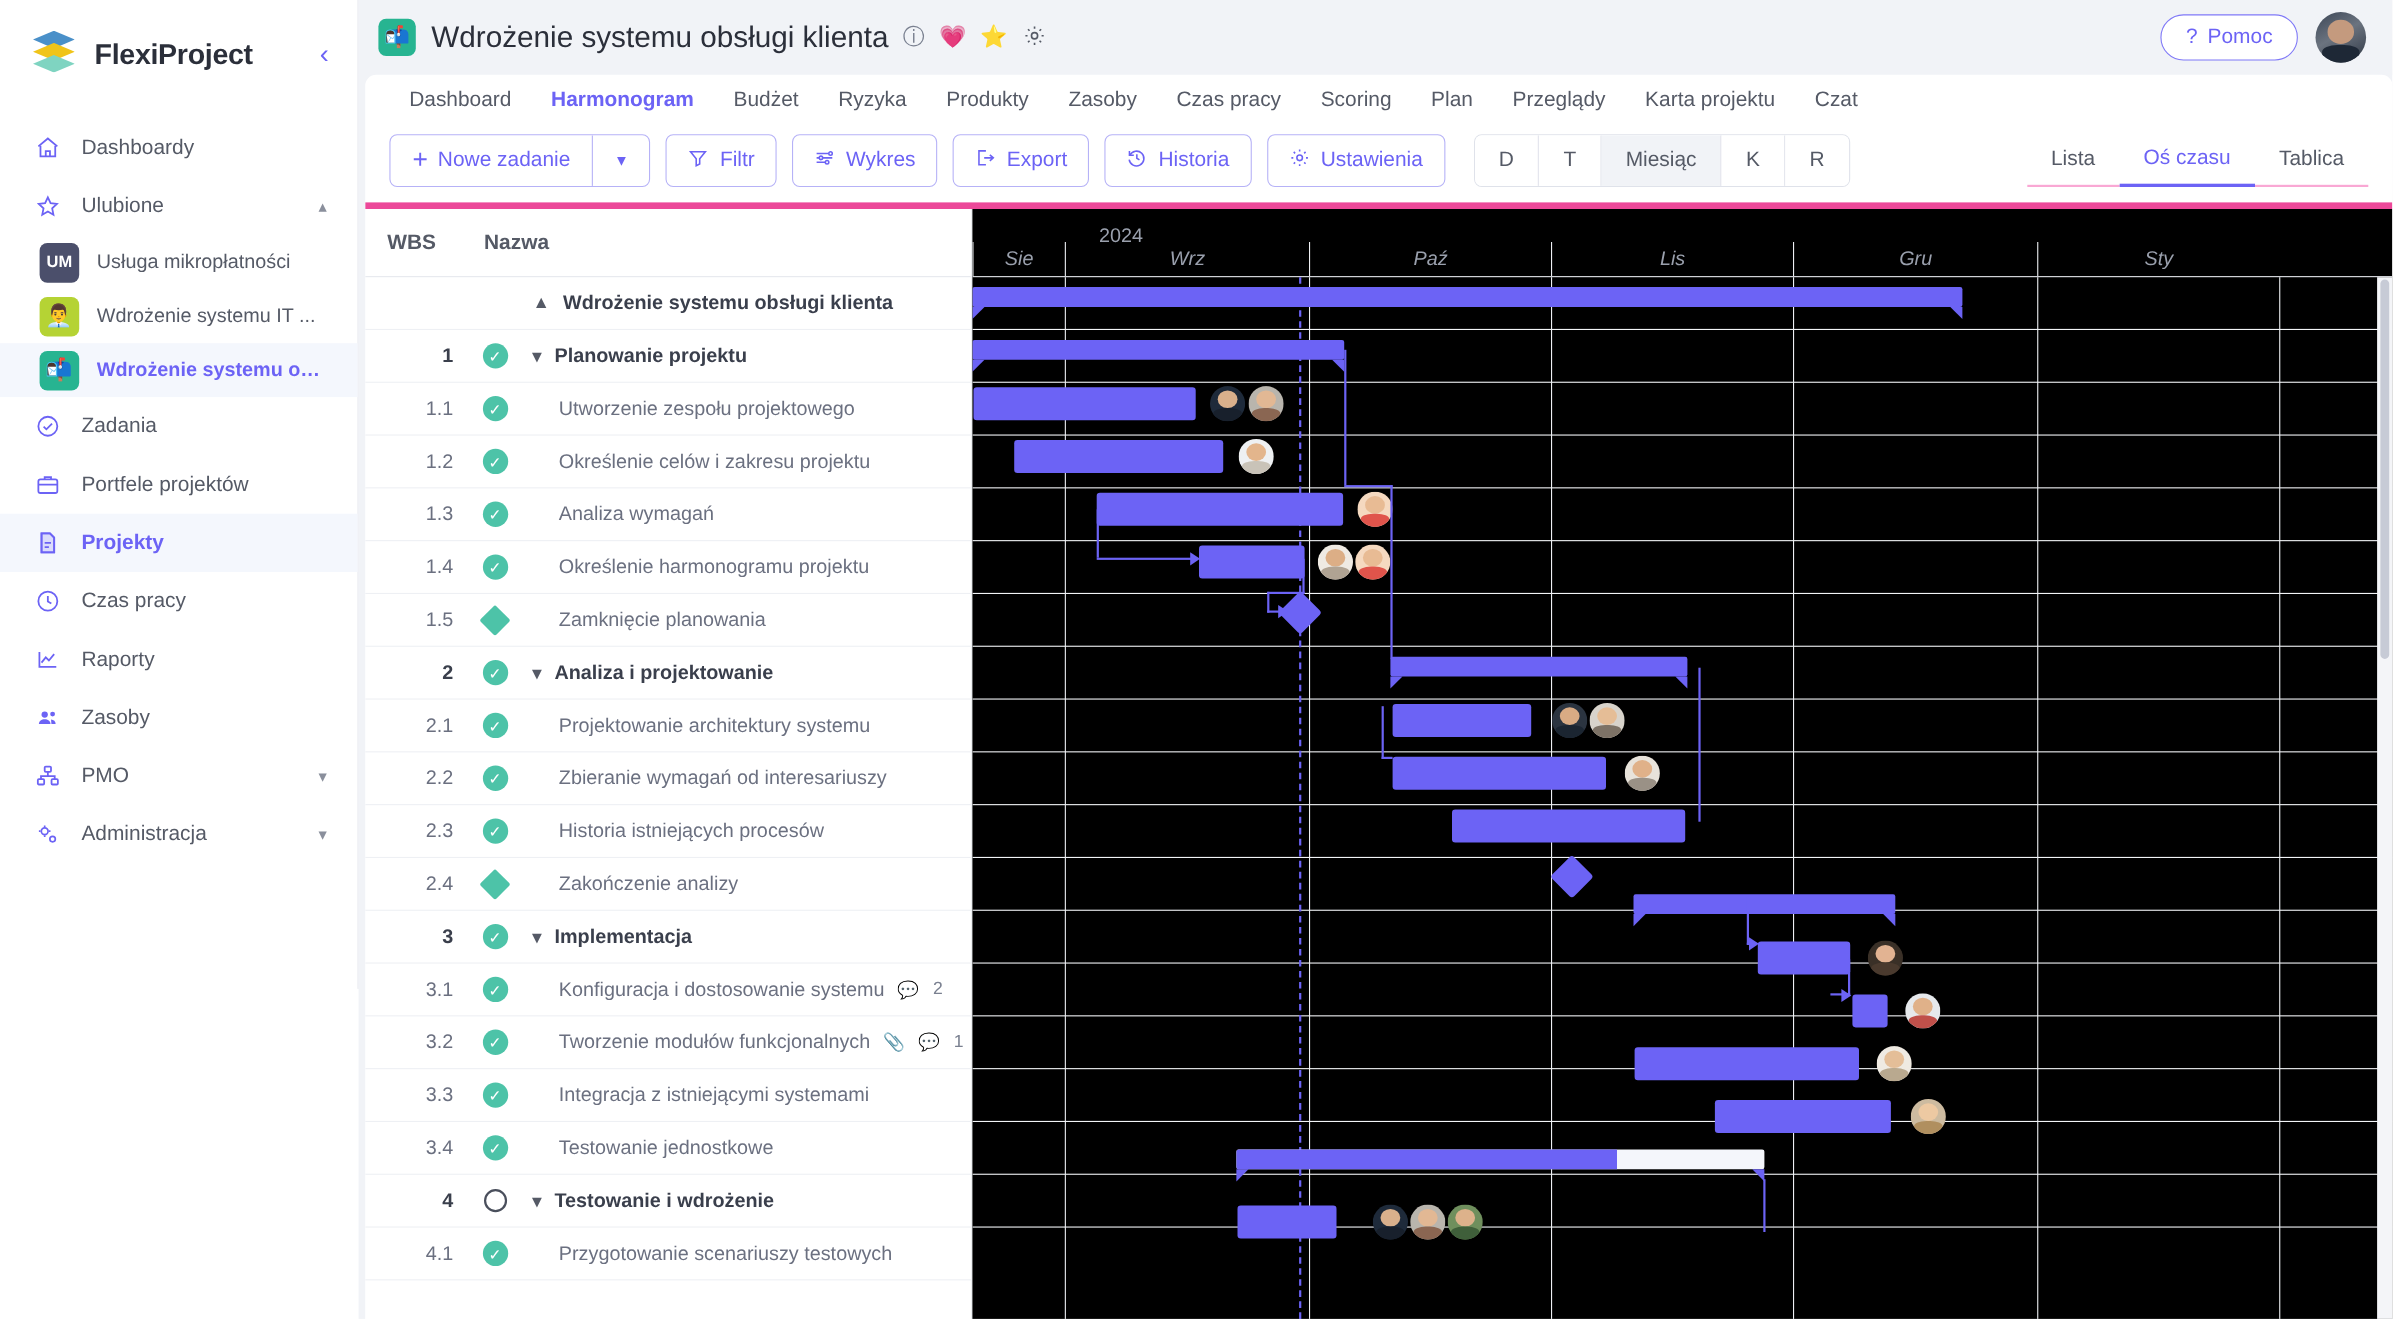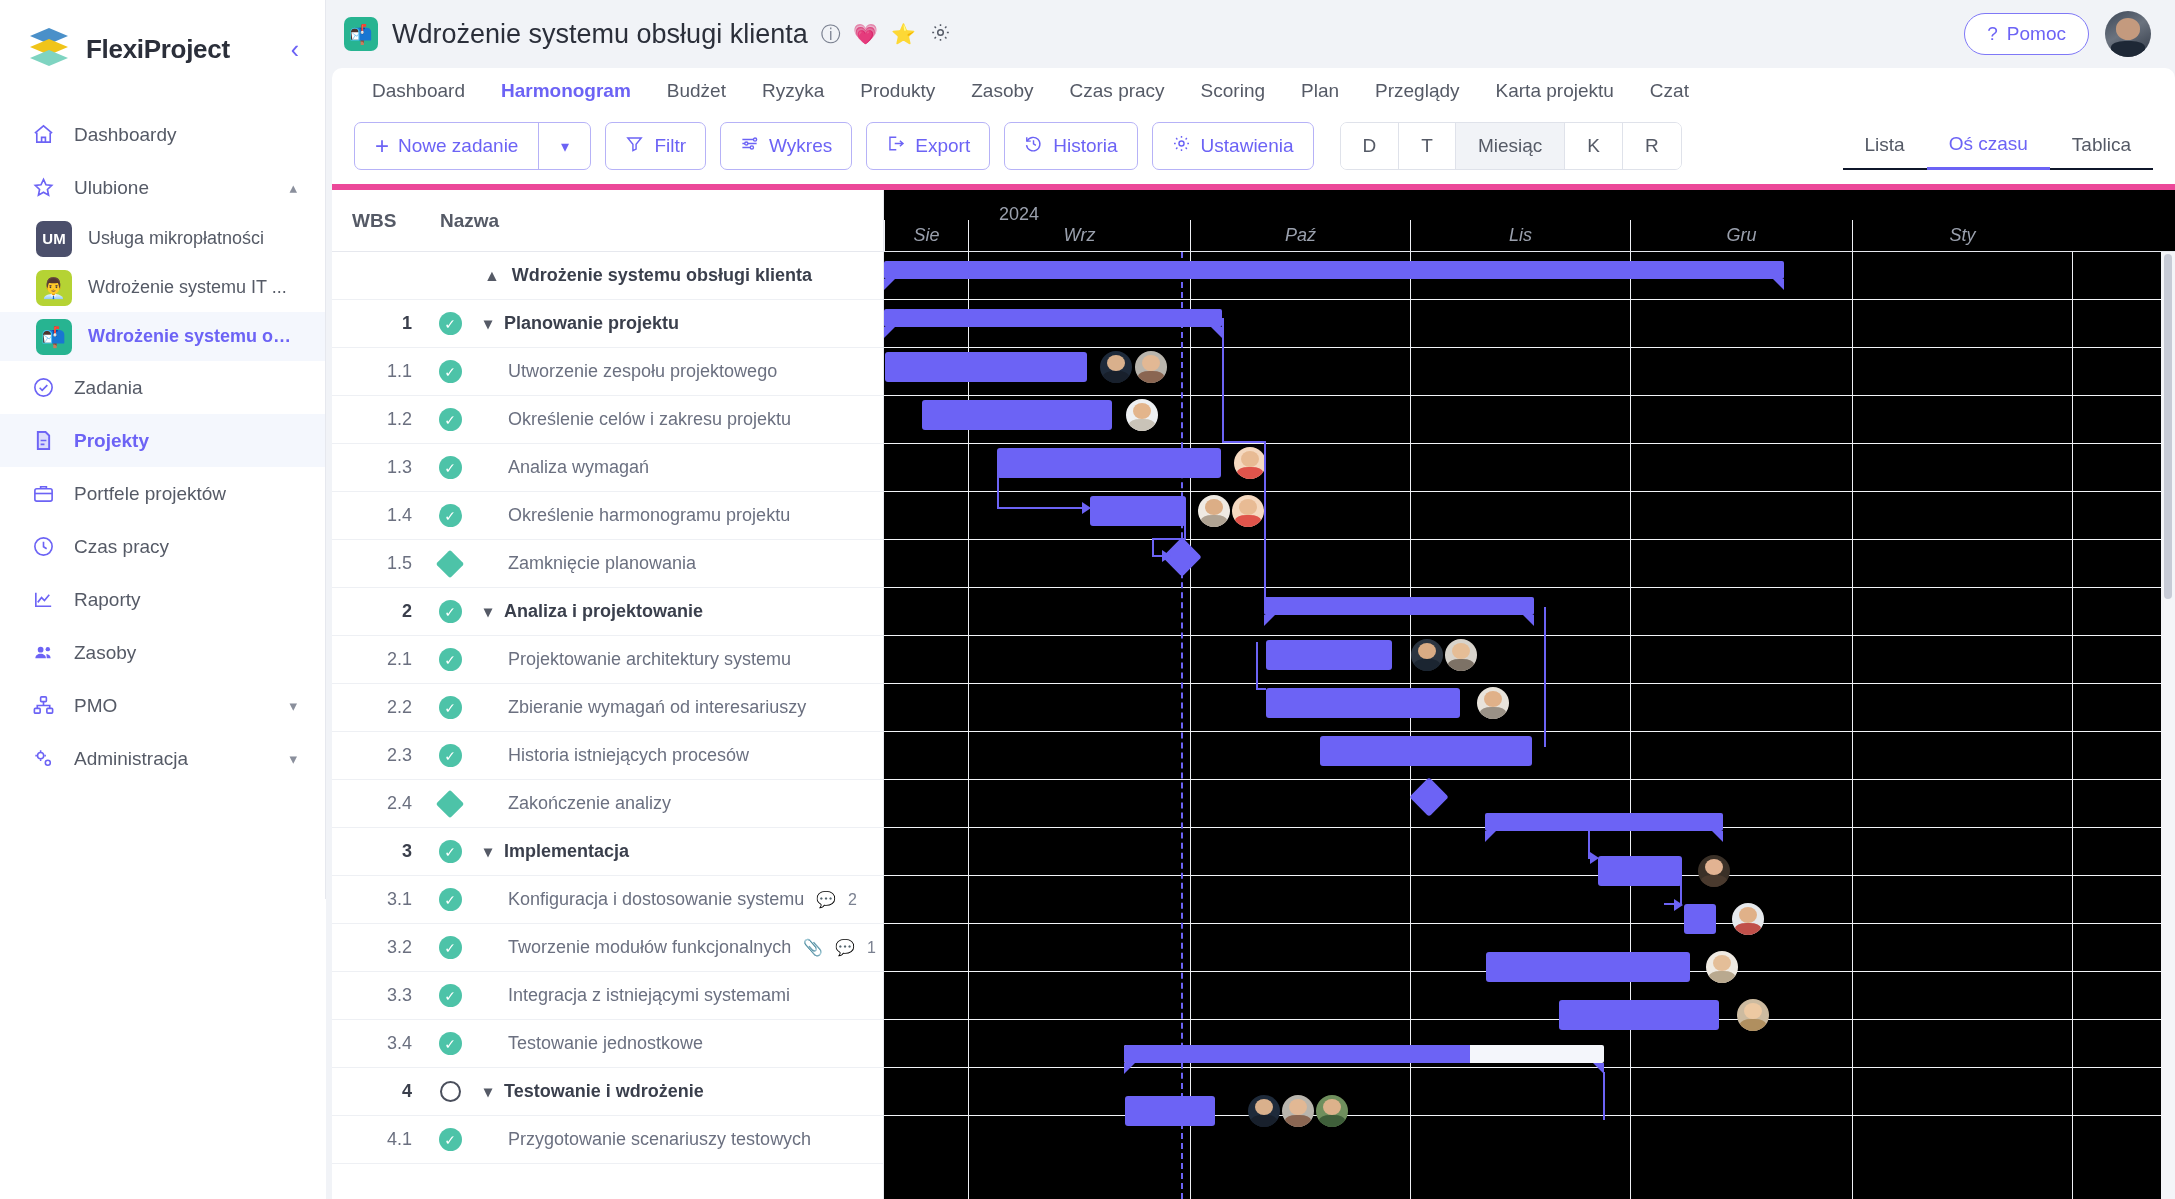--- a/index.html
+++ b/index.html
@@ -95,21 +95,21 @@
   }
   .btn-split { display: flex; border: 1.5px solid #b6b2f7; border-radius: 7px; overflow: hidden; height: 48px; }
   .btn-split .main-part { display: flex; align-items: center; gap: 9px; padding: 0 20px; color: #6c63f5; font-size: 19px; cursor: pointer; }
   .btn-split .caret { width: 52px; border-left: 1.5px solid #b6b2f7; display: flex; align-items: center; justify-content: center; color: #6c63f5; cursor: pointer; }
   .zoom-group { display: flex; border: 1.5px solid #dfe2ea; border-radius: 7px; overflow: hidden; height: 48px; margin-left: 12px; }
   .zoom-group .zb { padding: 0 22px; display: flex; align-items: center; justify-content: center;
     font-size: 19px; color: #555a66; border-right: 1px solid #dfe2ea; cursor: pointer; background: #fff; min-width: 50px; }
   .zoom-group .zb:last-child { border-right: none; }
   .zoom-group .zb.active { background: #f1f3f7; }
   .view-tabs { margin-left: auto; display: flex; align-items: flex-end; gap: 0; height: 48px; }
-  .vtab { font-size: 19px; color: #555a66; padding: 0 22px 12px 22px; cursor: pointer; border-bottom: 2px solid #0f172a; }
+  .vtab { font-size: 19px; color: #555a66; padding: 0 22px 12px 22px; cursor: pointer; border-bottom: 2px solid #f9a8d4; }
   .vtab.active { color: #6c63f5; border-bottom: 3px solid #6c63f5; font-weight: normal; }
 
   
   .gantt { flex: 1; display: flex; min-height: 0; border-top: 6px solid #ec4899; position: relative; }
   .tbl { width: 552px; flex: 0 0 552px; border-right: 1px solid #e6e8ee; }
   .tbl-head { height: 62px; display: flex; align-items: center; border-bottom: 1px solid #e6e8ee; }
   .th-wbs { width: 108px; flex: 0 0 108px; padding-left: 20px; font-size: 19px; color: #555a66; font-weight: bold; }
   .th-name { font-size: 19px; color: #555a66; font-weight: bold; }
   .trow { height: 48px; display: flex; align-items: center; border-bottom: 1px solid #eef0f4; }
   .td-wbs { width: 96px; flex: 0 0 96px; text-align: right; padding-right: 16px; font-size: 18px; color: #6b7080; }
@@ -217,40 +217,40 @@
       <div class="nav-item">
         <span class="ico">
           <svg width="23" height="23" viewBox="0 0 24 24" fill="none" stroke="#6c63f5" stroke-width="1.7">
               <circle cx="12" cy="12" r="9"></circle>
               <path d="M8 12.3l2.6 2.6L16 9.5"></path>
             </svg>
         </span>
         <span class="lbl">Zadania</span>
       </div>
 
+      <div class="nav-item">
+        <span class="ico">
+          <svg width="23" height="23" viewBox="0 0 24 24" fill="none" stroke="#6c63f5" stroke-width="1.7">
+              <rect x="3" y="7" width="18" height="13" rx="2"></rect>
+              <path d="M9 7V5h6v2"></path>
+              <path d="M3 12h18"></path>
+            </svg>
+        </span>
+        <span class="lbl">Portfele projektów</span>
+      </div>
+
       <div class="nav-item active">
         <span class="ico">
           <svg width="23" height="23" viewBox="0 0 24 24" fill="none" stroke="#6c63f5" stroke-width="1.7">
               <path d="M6 3h8l4 4v14H6z" fill="#6c63f5" fill-opacity="0.18"></path>
               <path d="M6 3h8l4 4v14H6z"></path>
               <path d="M9 12h6M9 16h4"></path>
             </svg>
         </span>
         <span class="lbl">Projekty</span>
-      </div>
-
-      <div class="nav-item">
-        <span class="ico">
-          <svg width="23" height="23" viewBox="0 0 24 24" fill="none" stroke="#6c63f5" stroke-width="1.7">
-              <rect x="3" y="7" width="18" height="13" rx="2"></rect>
-              <path d="M9 7V5h6v2"></path>
-              <path d="M3 12h18"></path>
-            </svg>
-        </span>
-        <span class="lbl">Portfele projektów</span>
       </div>
 
       <div class="nav-item">
         <span class="ico">
           <svg width="23" height="23" viewBox="0 0 24 24" fill="none" stroke="#6c63f5" stroke-width="1.7">
               <circle cx="12" cy="12" r="9"></circle>
               <path d="M12 7v5.3l3.3 2"></path>
             </svg>
         </span>
         <span class="lbl">Czas pracy</span>

